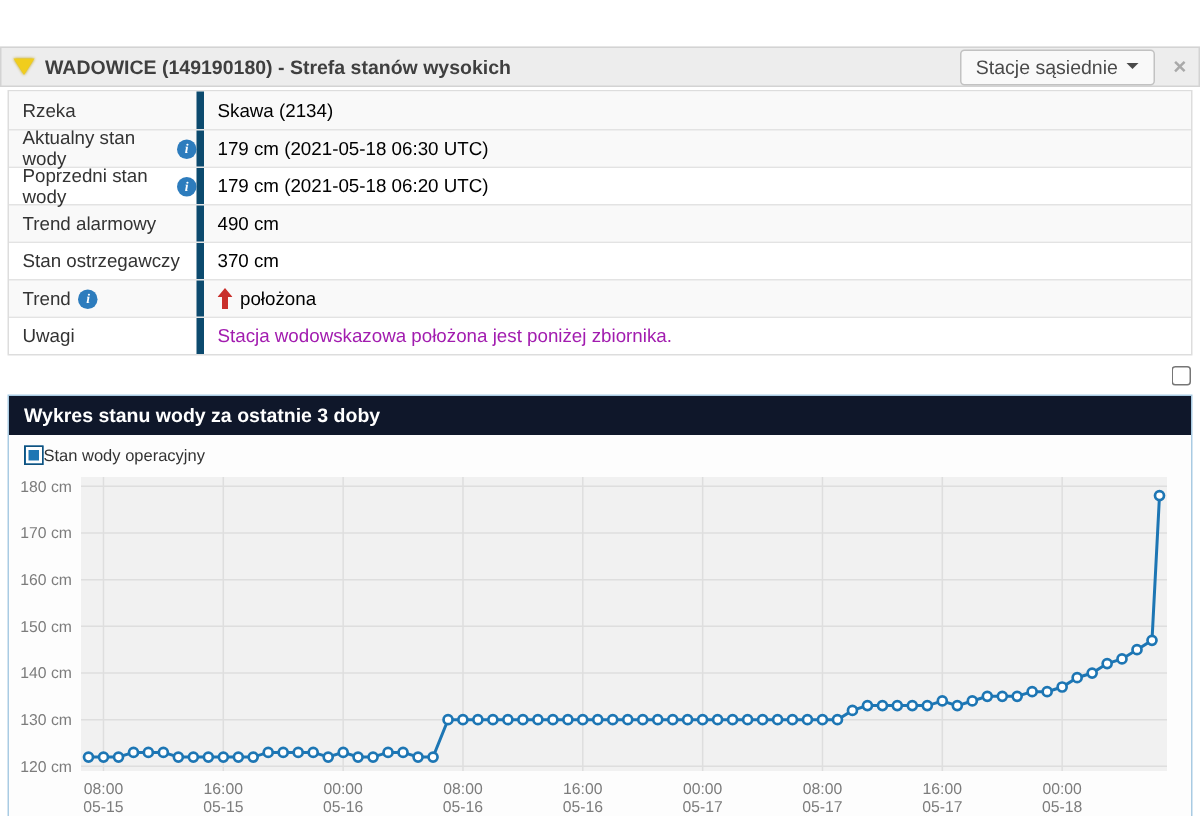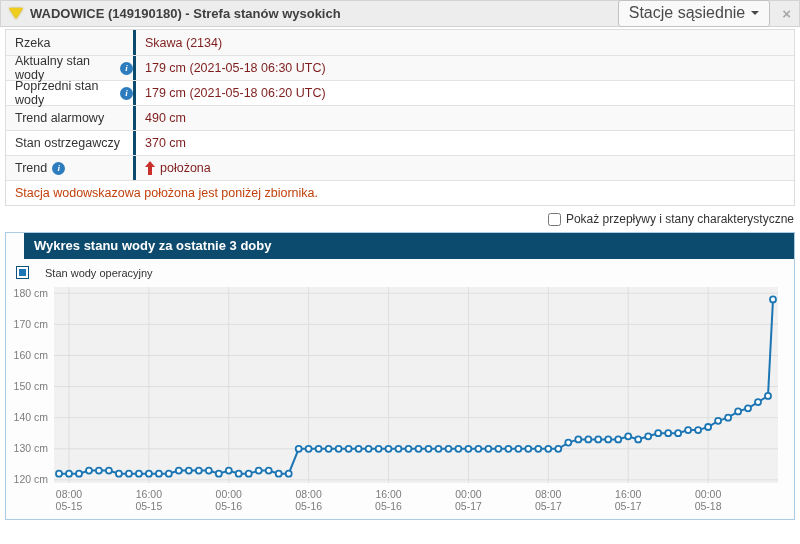--- a/index.html
+++ b/index.html
@@ -6,74 +6,74 @@
   html,body { margin:0; padding:0; }
   body {
     width:800px; height:544px; overflow:hidden;
     background:#ffffff; color:#333;
     font-family:"Liberation Sans", sans-serif; font-size:13px;
   }
 
   
   .topbar{
     height:27px; background:#ededed; border:1px solid #d3d3d3;
-    display:flex; align-items:center; padding:0 8px;
+    display:flex; align-items:center; padding:0 8px;margin-top:31px;
   }
   .warn-tri{
     width:0; height:0; margin-right:7px;
     border-left:7px solid transparent; border-right:7px solid transparent;
     border-top:11px solid #f0cd1d;
     filter:drop-shadow(0 0 1px #b99a00);
   }
   .page-title{ font-weight:bold; font-size:13px; color:#3f3f3f; }
   .topbar-right{ margin-left:auto; display:flex; align-items:center; gap:12px; }
   .btn-neighbors{
     background:#f9f9f9; border:1px solid #c2c2c2; border-radius:3px;
-    padding:3px 10px 4px; font-size:16px; color:#4a4a4a; cursor:pointer;
+    padding:3px 10px 4px; font-size:13px; color:#4a4a4a; cursor:pointer;
     display:flex; align-items:center; gap:6px;
     font-family:"Liberation Sans", sans-serif;
   }
   .caret{
     width:0;height:0; border-left:4px solid transparent; border-right:4px solid transparent;
     border-top:4px solid #4a4a4a; display:inline-block;
   }
   .close-x{ color:#a9a9a9; font-size:15px; font-weight:bold; cursor:pointer; line-height:1; }
 
   
   .details{ margin:2px 5px 0 5px; border:1px solid #dddddd; }
   .drow{ display:flex; height:25px; align-items:stretch; border-top:1px solid #e3e3e3; background:#ffffff; }
   .drow:first-child{ border-top:none; }
   .drow.odd{ background:#f9f9f9; }
   .dlabel{
-    width:130px; flex:0 0 130px; border-right:3px solid #0c4a6e;
+    width:130px; flex:0 0 130px; border-right:5px solid #0c4a6e;
     display:flex; align-items:center; gap:5px; padding-left:9px; font-size:12.5px; color:#333;
   }
-  .dvalue{ flex:1; display:flex; align-items:center; gap:5px; padding-left:9px; font-size:12.5px; color:#7f1d1d; }
-  .dvalue.red{ color:#c2410c; }
+  .dvalue{ flex:1; display:flex; align-items:center; gap:5px; padding-left:9px; font-size:12.5px; color:#000000; }
+  .dvalue.red{ color:#a21caf; }
   .info-i{
     width:13px; height:13px; border-radius:50%; background:#2d7cbd; color:#fff;
     font-size:9px; font-weight:bold; font-style:italic; text-align:center; line-height:13px;
     display:inline-block; flex:0 0 13px; cursor:pointer;
     font-family:"Liberation Serif", serif;
   }
 
   
   .check-row{
     display:flex; justify-content:flex-end; align-items:center; gap:5px;
     margin:5px 6px 5px 0; font-size:12px; color:#333; height:16px;
   }
   .check-row input{ width:13px; height:13px; margin:0; }
 
   
   .panel{ margin:0 5px; border:1px solid #a9cbe3; background:#fdfdfd; }
   .panel-heading{
     background:#2d75ad; color:#ffffff; font-weight:bold; font-size:13px;
     padding:5px 10px 6px;
   }
-  .legend-row{ display:flex; align-items:center; gap:16px; padding:7px 0 0 10px; font-size:11px; color:#333; }
+  .legend-row{ display:flex; align-items:center; gap:0; padding:7px 0 0 10px; font-size:11px; color:#333; }
   .legend-swatch{
     width:13px; height:13px; background:#1d76b4; border:1px solid #10527e;
     box-shadow: inset 0 0 0 2px #ffffff; cursor:pointer; flex:0 0 13px;
   }
   #chart-host{ padding:0 0 2px 0; }
   #chart-host svg{ display:block; }
   .tick-label{ fill:#7c7c7c; font-size:10.5px; font-family:"Liberation Sans", sans-serif; }
 </style>
 </head>
 <body>
@@ -123,31 +123,31 @@
       <span class="info-i">i</span>
     </div>
     <div class="dvalue">
       <svg width="10" height="14">
         <path d="M5 0 L10 6 L7 6 L7 14 L3 14 L3 6 L0 6 Z" fill="#c9302c"></path>
       </svg>
       <span>położona</span>
     </div>
   </div>
   <div class="drow">
+    <div class="dlabel">Uwagi</div>
     <div class="dvalue red">Stacja wodowskazowa położona jest poniżej zbiornika.</div>
   </div>
 </div>
 
 <div class="check-row">
   <input type="checkbox" style="">
-  <span>Pokaż przepływy i stany charakterystyczne</span>
 </div>
 
 <div class="panel" style="border-color: rgb(169, 203, 227);">
-  <div class="panel-heading" style="background: #0c4a6e; margin-left: 18px;">Wykres stanu wody za ostatnie 3 doby</div>
+  <div class="panel-heading" style="background: #0f172a;">Wykres stanu wody za ostatnie 3 doby</div>
   <div class="legend-row">
     <span class="legend-swatch" style="background: rgb(29, 118, 180);"></span>
     <span>Stan wody operacyjny</span>
   </div>
   <div id="chart-host">
       <svg width="788" height="238">
         <rect x="48" y="8" width="724" height="196" fill="#f1f1f1"></rect>
         <line x1="48" y1="200.88888888888889" x2="772" y2="200.88888888888889" stroke="#dedede" stroke-width="1"></line>
         <text x="42" y="204.38888888888889" text-anchor="end" class="tick-label">120 cm</text>
         <line x1="48" y1="169.77777777777777" x2="772" y2="169.77777777777777" stroke="#dedede" stroke-width="1"></line>

